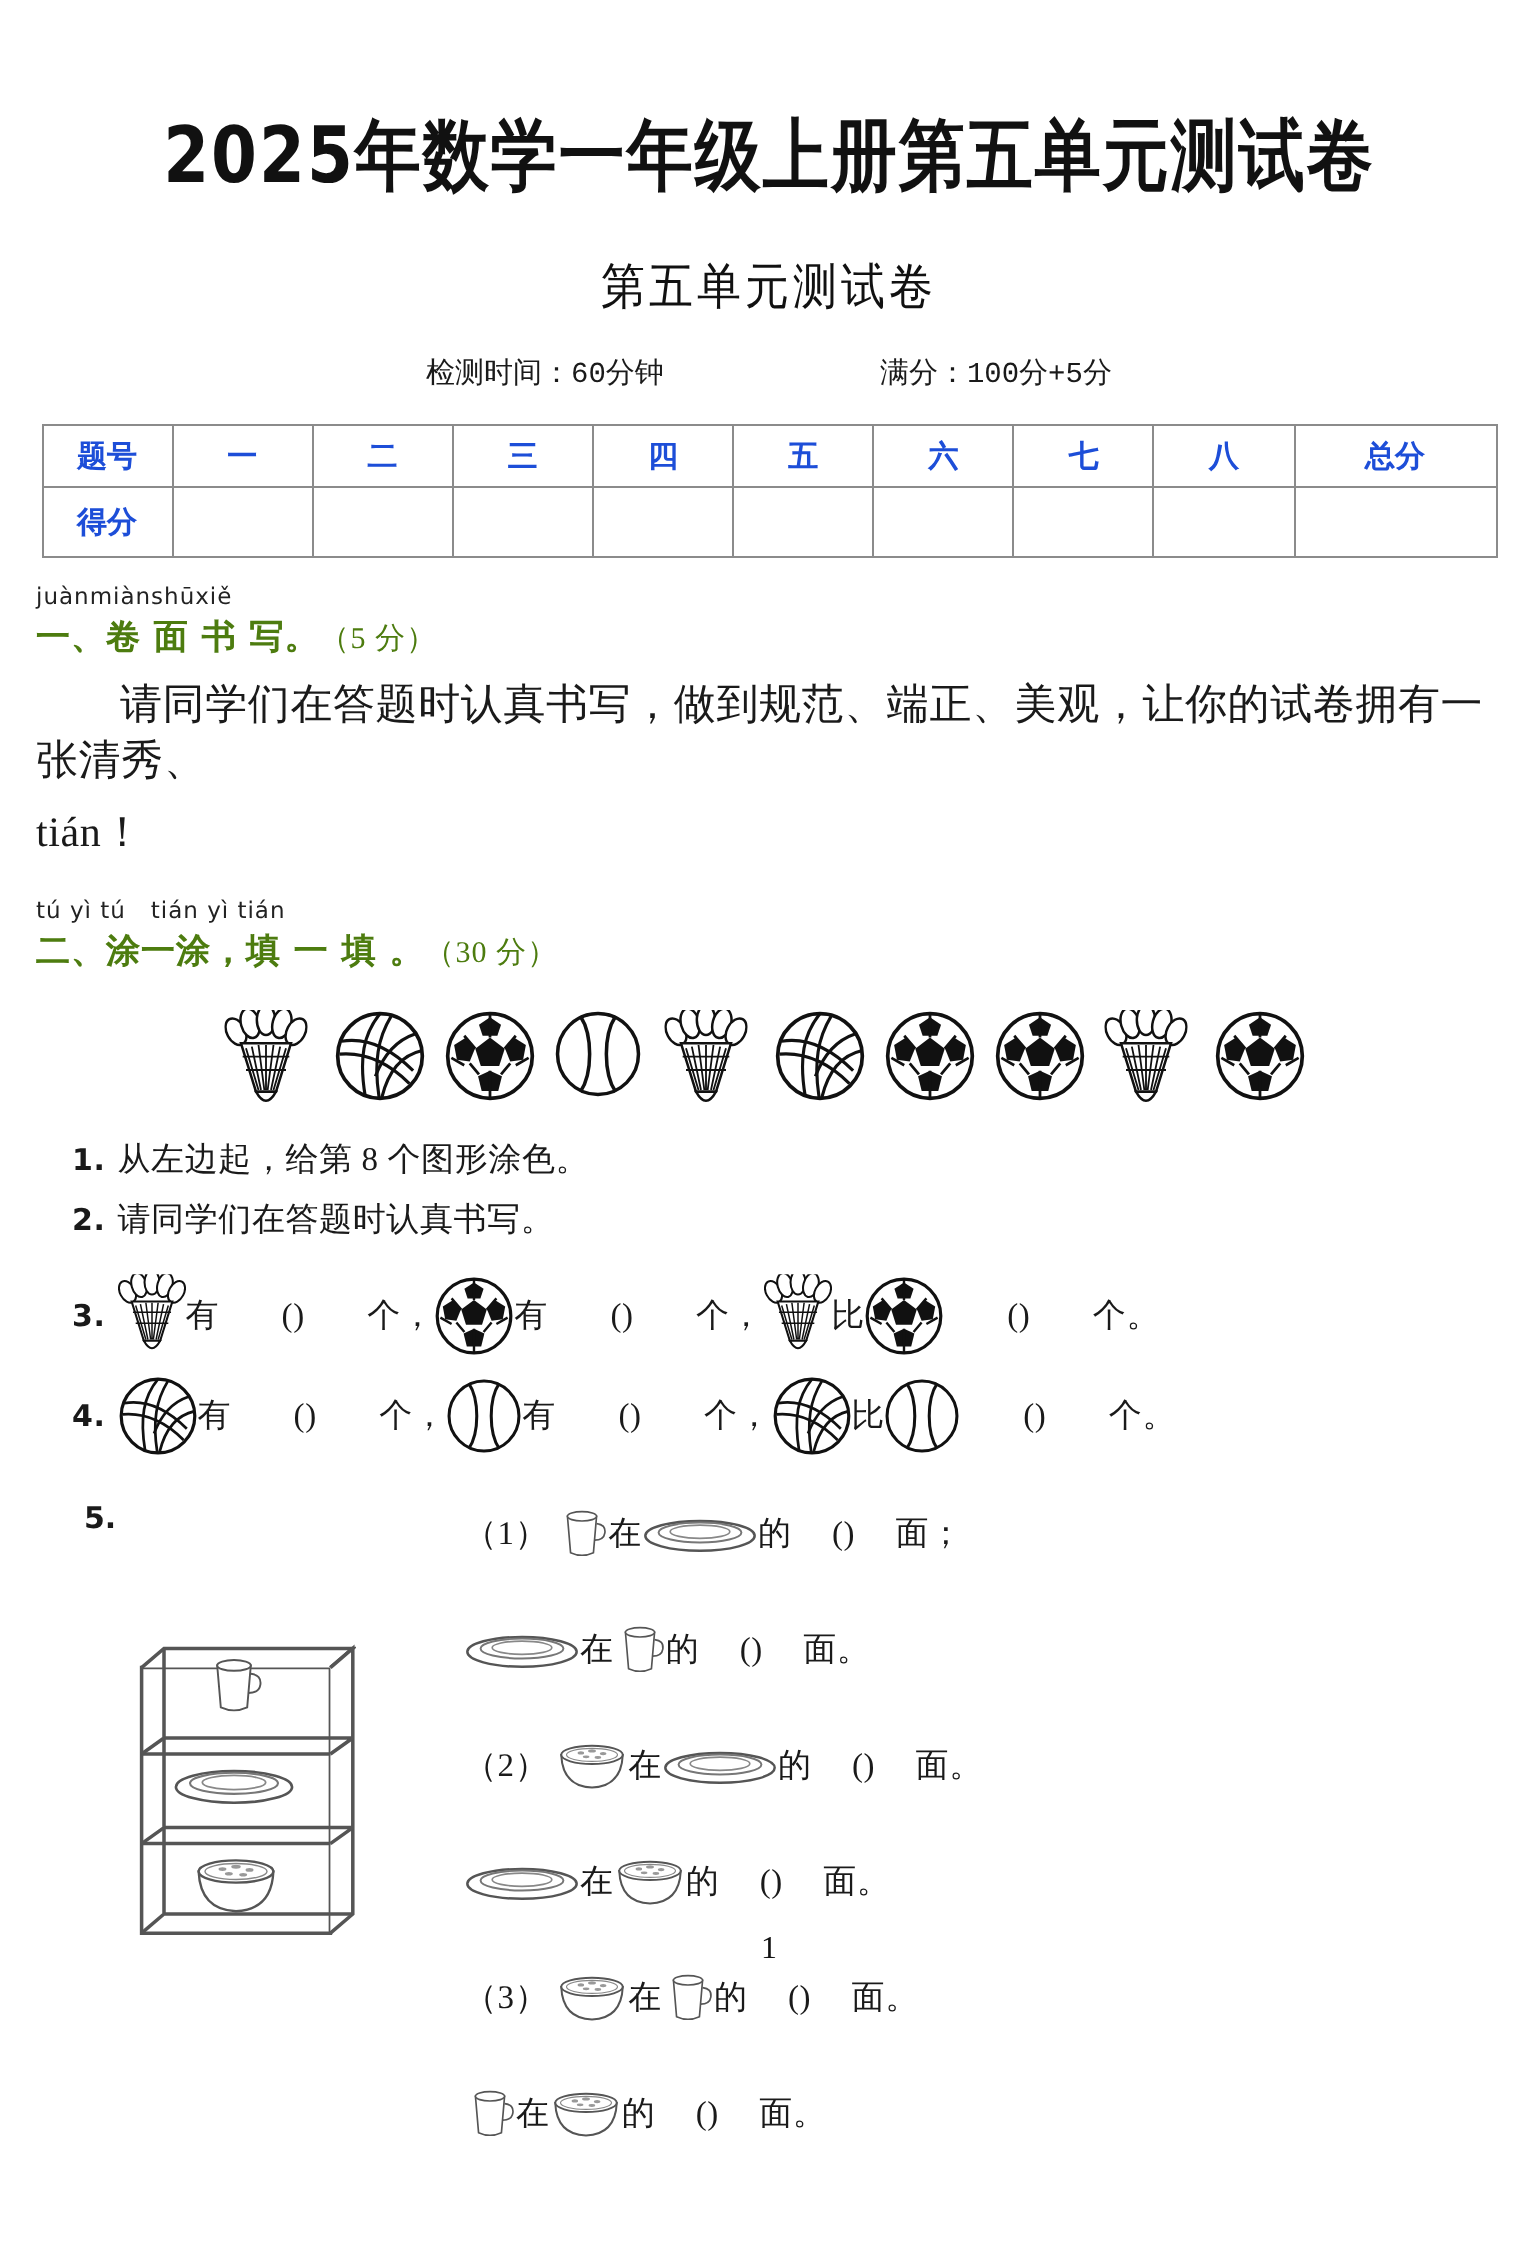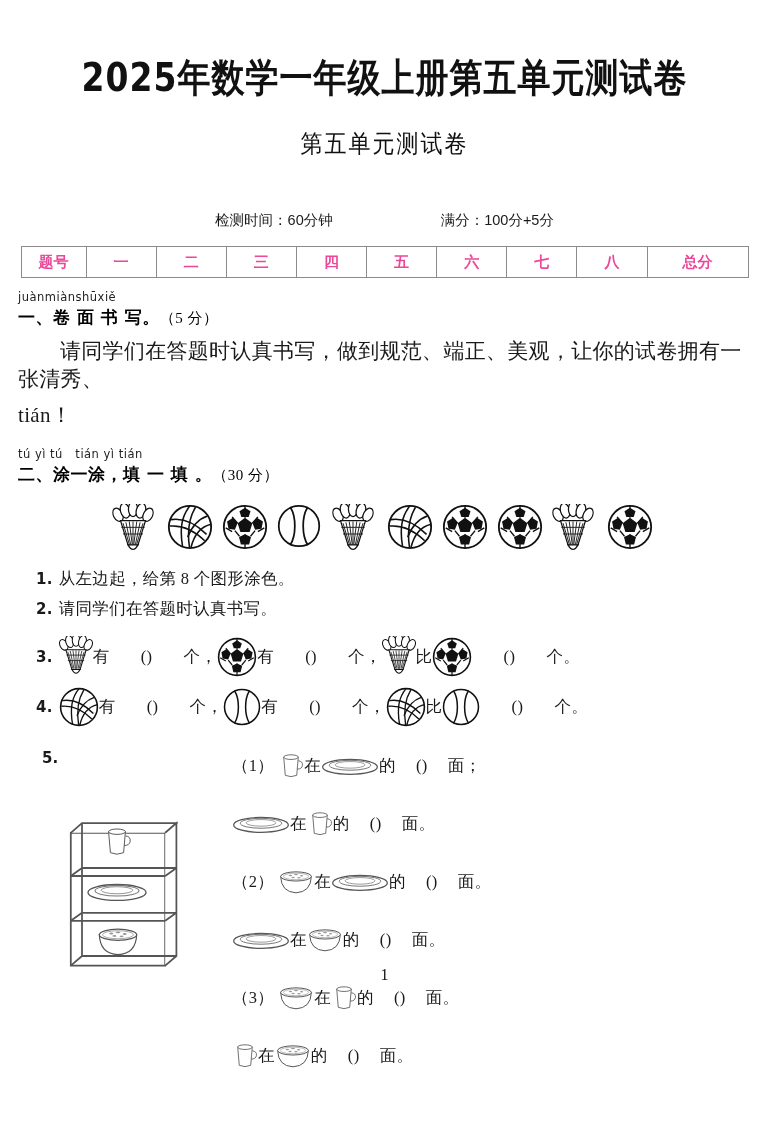--- a/index.html
+++ b/index.html
@@ -48,22 +48,22 @@
     transform: scaleY(1.12);
     transform-origin: center top;
   }
 
   
   .meta-row {
     display: flex;
     justify-content: center;
     gap: 108px;
     font-size: 14.5px;
-    margin-top: 58px;
-    font-family: Liberation Sans, sans-serif;
+    margin-top: 24px;
+    font-family: Liberation Mono, monospace;
   }
   .meta-item { white-space: nowrap; }
 
   
   .score-table-wrap {
     margin: 16px auto 0 auto;
     width: 728px;
   }
   table.score-table {
     border-collapse: collapse;
@@ -71,42 +71,42 @@
     table-layout: fixed;
   }
   table.score-table td {
     border: 1px solid #8b8b8b;
     height: 28px;
     text-align: center;
     vertical-align: middle;
     font-size: 15px;
     font-family: "DejaVu Sans", sans-serif;
     font-weight: 700;
-    color: #ec4899;
+    color: #1d4ed8;
   }
   table.score-table td.label-cell { width: 62px; }
   table.score-table td.total-cell { width: 98px; }
   table.score-table tr.value-row td { height: 32px; }
 
   
   .section { margin-top: 12px; padding: 0 18px; }
   .pinyin {
     font-family: "DejaVu Sans", sans-serif;
     font-size: 11.5px;
     color: #222;
     letter-spacing: 0.5px;
     height: 15px;
     line-height: 15px;
     white-space: pre;
   }
   .sec-head {
     font-family: "DejaVu Sans", sans-serif;
     font-weight: 700;
     font-size: 17px;
-    color: #000000;
+    color: #4d7c0f;
     letter-spacing: 0.5px;
     margin-top: 1px;
   }
   .sec-head .pts {
     font-family: "Liberation Serif", serif;
     font-weight: 400;
     font-size: 15px;
   }
   .body-text {
     font-size: 21px;
@@ -306,20 +306,32 @@
         <td class="label-cell">题号</td>
         <td>一</td>
         <td>二</td>
         <td>三</td>
         <td>四</td>
         <td>五</td>
         <td>六</td>
         <td>七</td>
         <td>八</td>
         <td class="total-cell">总分</td>
+      </tr>
+      <tr class="value-row">
+        <td class="label-cell">得分</td>
+        <td></td>
+        <td></td>
+        <td></td>
+        <td></td>
+        <td></td>
+        <td></td>
+        <td></td>
+        <td></td>
+        <td class="total-cell"></td>
       </tr>
     </tbody>
       </table>
   </div>
 
   <div class="section">
     <div class="pinyin">juànmiànshūxiě</div>
     <div class="sec-head">
       <span>一、卷 面 书 写。</span><span class="pts">（5 分）</span>
     </div>

